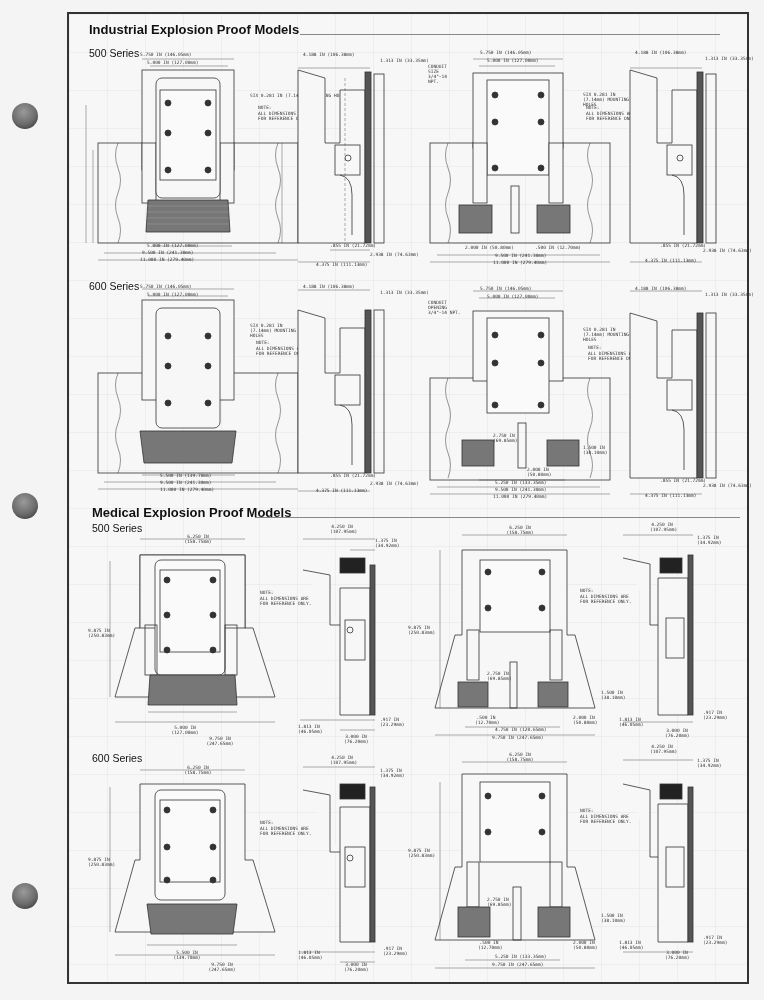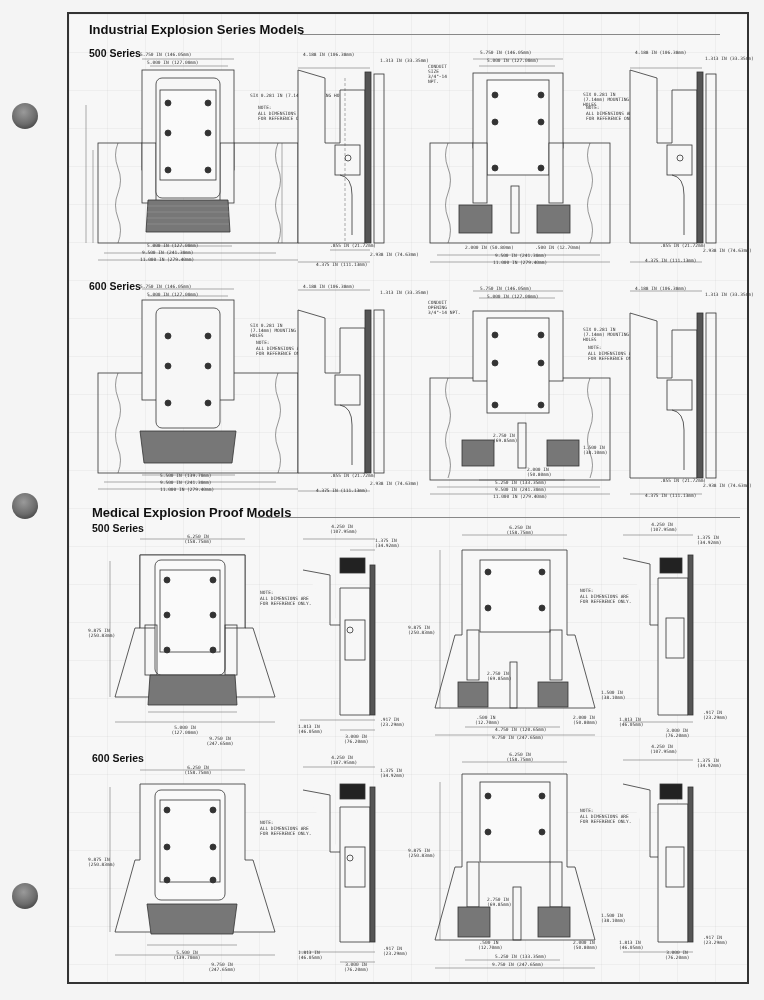--- a/index.html
+++ b/index.html
@@ -2,37 +2,37 @@
 <html><head>
 <meta charset="utf-8">
 <style>
   html,body{margin:0;padding:0;}
   body{width:764px;height:1000px;background:#f4f4f4;position:relative;overflow:hidden;font-family:"Liberation Sans",sans-serif;color:#222;}
   .hole{position:absolute;left:12px;width:26px;height:26px;border-radius:50%;background:radial-gradient(circle at 45% 35%,#9a9a9a 0%,#6b6b6b 55%,#2a2a2a 100%);}
   .frame{position:absolute;left:67px;top:12px;width:678px;height:968px;border:2px solid #333;background:#f7f7f7;
     background-image:linear-gradient(rgba(0,0,0,0.035) 1px,transparent 1px),linear-gradient(90deg,rgba(0,0,0,0.035) 1px,transparent 1px);
     background-size:38px 38px;}
   .section-title{position:absolute;font-weight:bold;font-size:13px;color:#111;}
-  .series-title{position:absolute;font-weight:bold;font-size:10.5px;color:#111;}
+  .series-title{position:absolute;font-weight:normal;font-size:10.5px;color:#111;}
   .rule{position:absolute;height:1px;background:#888;}
   .drawing{position:absolute;}
   .dim{position:absolute;font-family:"DejaVu Sans Mono",monospace;font-size:4.5px;color:#333;white-space:nowrap;line-height:5px;}
   .note{position:absolute;font-family:"DejaVu Sans Mono",monospace;font-size:4.5px;color:#333;line-height:5.5px;white-space:pre;}
   svg{overflow:visible;}
 </style>
 </head>
 <body>
 
 <div class="hole" style="top:103px"></div>
 <div class="hole" style="top:493px"></div>
 <div class="hole" style="top:883px"></div>
 
 <div class="frame"></div>
 
-<div class="section-title" style="left:89px;top:22px;">Industrial Explosion Series Models</div>
+<div class="section-title" style="left:89px;top:22px;">Industrial Explosion Proof Models</div>
 <div class="rule" style="left:300px;top:34px;width:420px;"></div>
 <div class="section-title" style="left:92px;top:505px;">Medical Explosion Proof Models</div>
 <div class="rule" style="left:255px;top:517px;width:485px;"></div>
 
 <div class="series-title" style="left:89px;top:47px;">500 Series</div>
 <div class="series-title" style="left:89px;top:280px;">600 Series</div>
 <div class="series-title" style="left:92px;top:522px;">500 Series</div>
 <div class="series-title" style="left:92px;top:752px;">600 Series</div>
 
 <svg class="drawing" style="left:80px;top:50px" width="220" height="225">

